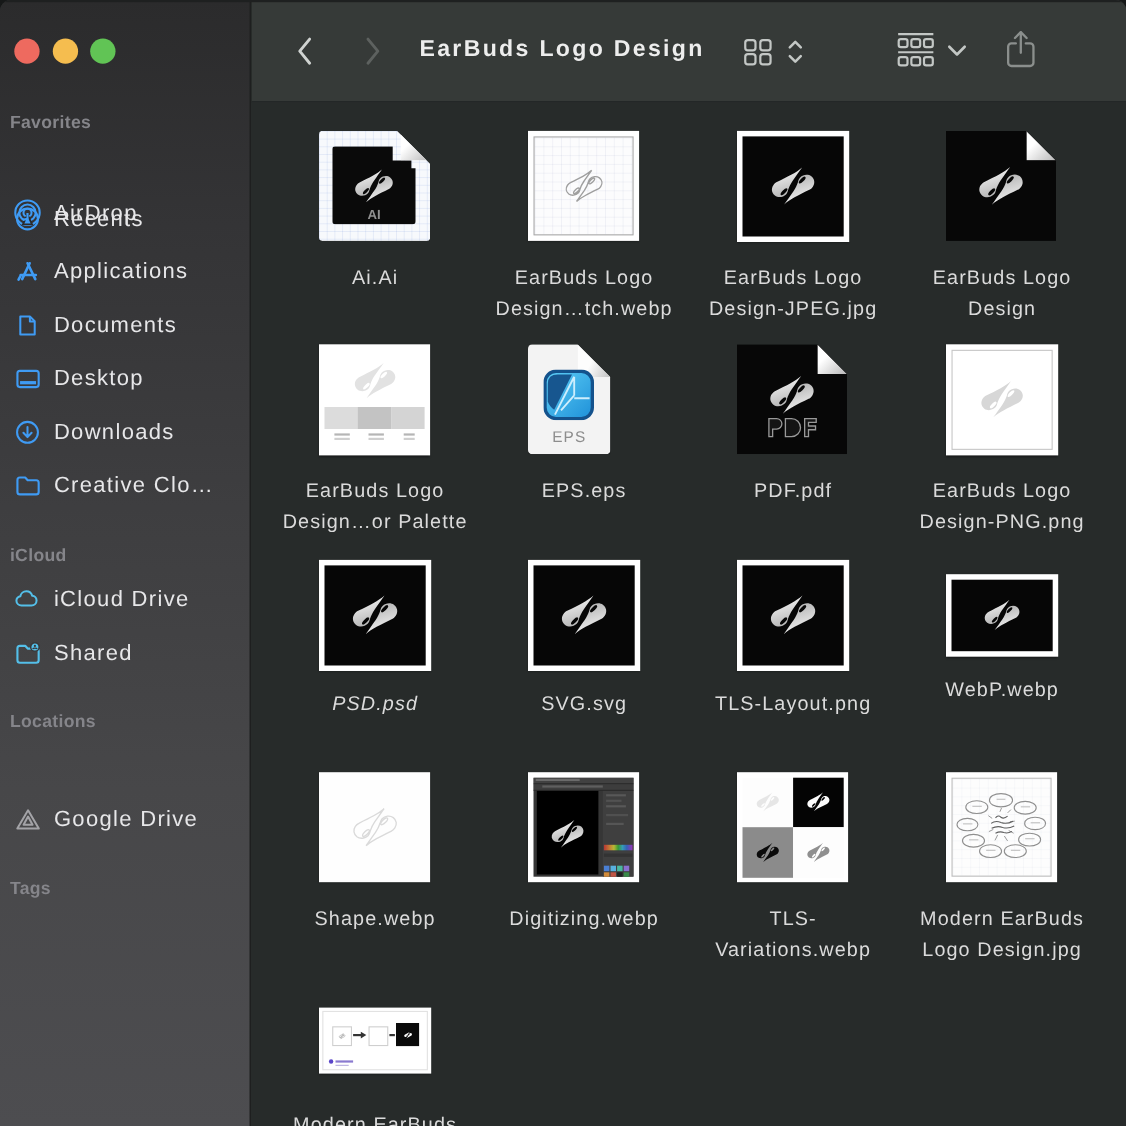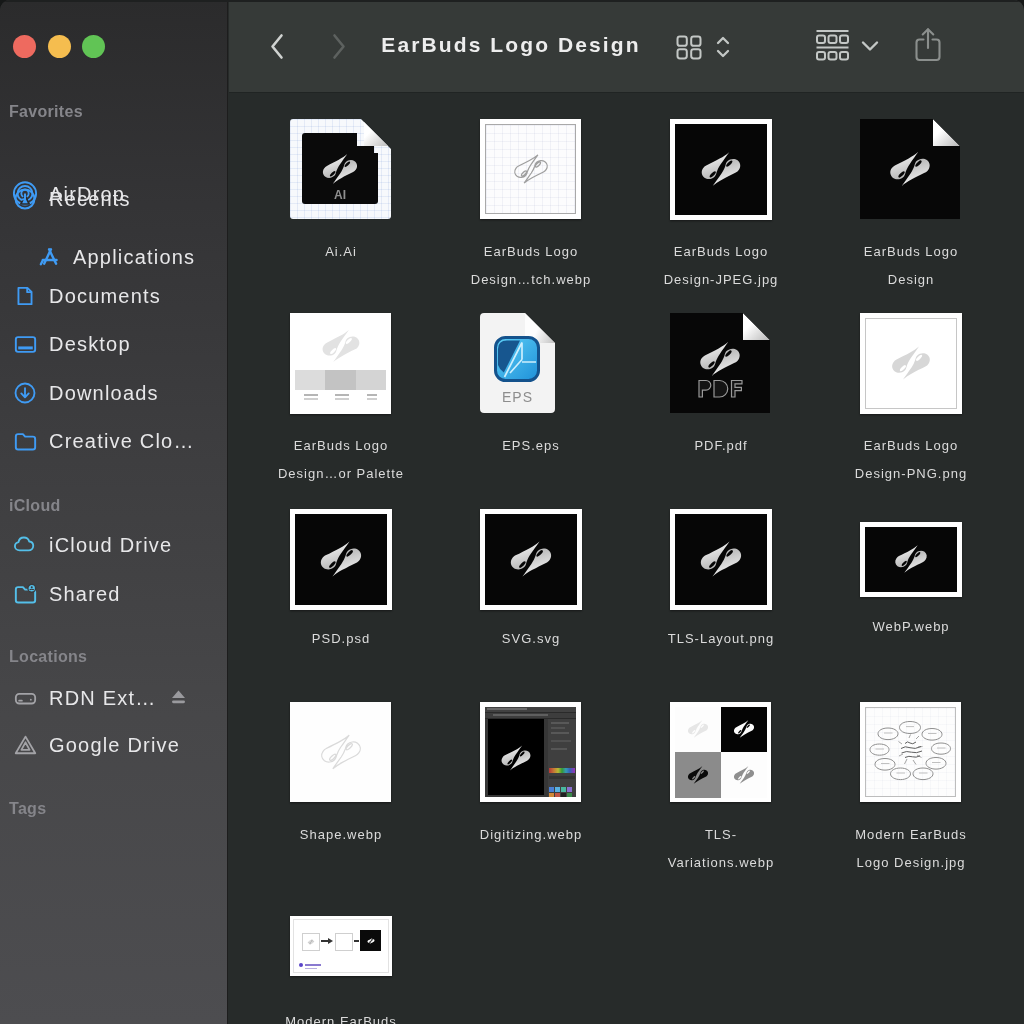--- a/index.html
+++ b/index.html
@@ -12,21 +12,21 @@
   .tl{position:absolute;top:35px;width:23px;height:23px;border-radius:50%;}
   .shead{position:absolute;left:9px;font-size:16px;font-weight:700;color:#85858a;letter-spacing:0.3px;}
   .srow{position:absolute;left:0;width:228px;height:34px;display:flex;align-items:center;}
   .srow .sic{width:26px;height:24px;margin-left:12px;display:flex;align-items:center;justify-content:center;flex:none;}
   .srow .stx{margin-left:11px;font-size:20px;letter-spacing:1.2px;color:#e7e7e9;white-space:nowrap;}
   
   #toolbar{position:absolute;left:229px;top:0;width:795px;height:93px;background:#363a38;border-bottom:1px solid #202423;box-sizing:border-box;}
   #ttl{position:absolute;left:82px;top:33px;width:400px;text-align:center;font-size:21px;font-weight:700;color:#ededed;letter-spacing:2.1px;}
   
   .cell{position:absolute;width:102px;height:102px;display:flex;align-items:center;justify-content:flex-start;}
-  .lbl{position:absolute;width:200px;text-align:center;font-size:13px;letter-spacing:1px;line-height:28px;color:#dbdbdb;}
+  .lbl{position:absolute;width:200px;text-align:center;font-size:18px;letter-spacing:1px;line-height:28px;color:#dbdbdb;}
   
   .frame{background:#fff;box-shadow:0 1px 2px rgba(0,0,0,.45);display:flex;align-items:center;justify-content:center;}
   .blackdoc{position:relative;width:100px;height:100px;background:#070707;
     clip-path:polygon(0 0,73px 0,100px 27px,100px 100%,0 100%);}
   .fold{position:absolute;width:27px;height:27px;
     clip-path:polygon(0 0,100% 100%,0 100%);
     background:linear-gradient(135deg,#ffffff 35%,#bdbdbd 95%);}
 </style>
 </head>
 <body>
@@ -79,21 +79,21 @@
     <div class="srow" style="top:182px;">
         <span class="sic">
       <svg width="24" height="24" viewBox="0 0 22 22" fill="none" stroke="#3f9bf4" stroke-width="1.8">
         <circle cx="11" cy="11" r="8.7"></circle>
             <path d="M11 6 V11 L7 11.8"></path>
       </svg>
         </span>
         <span class="stx">Recents</span>
       </div>
 
-    <div class="srow" style="top:240px;margin-left:24px;">
+    <div class="srow" style="top:230px;">
         <span class="sic">
       <svg width="25" height="25" viewBox="0 0 22 22" fill="none" stroke="#3f9bf4" stroke-width="2.1" stroke-linecap="round">
         <path d="M6.3 16.5 L12.3 3.8"></path>
             <path d="M16.8 16.5 L10.6 3.8"></path>
         <path d="M5.1 13.2 H17.2"></path>
             <path d="M3.4 16.9 L4.8 14.2"></path>
       </svg>
         </span>
         <span class="stx">Applications</span>
       </div>
@@ -155,34 +155,20 @@
         <circle cx="16.5" cy="5.5" r="3.4" fill="#54bfe9" stroke="#39393b" stroke-width="1.2"></circle>
         <circle cx="16.5" cy="4.6" r="0.9" fill="#39393b" stroke="none"></circle>
         <path d="M14.7 7.1 c.4-1 3.2-1 3.6 0" stroke="#39393b" stroke-width="1" fill="none"></path>
       </svg>
         </span>
         <span class="stx">Shared</span>
       </div>
 
     <div class="shead" style="top:648px;">Locations</div>
 
-    <div class="srow" style="top:681px;">
-        <span class="sic">
-      <svg width="25" height="25" viewBox="0 0 22 22" fill="none" stroke="#a3a3a7" stroke-width="1.6">
-        <rect x="2.5" y="7" width="17" height="8.4" rx="3"></rect>
-        <path d="M5.4 12.9 h2.4" stroke-linecap="round"></path>
-            <circle cx="15.7" cy="12" r="0.8" fill="#a3a3a7" stroke="none"></circle>
-      </svg>
-        </span>
-        <span class="stx">RDN Ext…</span>
-      <svg style="position:absolute;left:168px;top:6px" width="21" height="21" viewBox="0 0 21 21" fill="#9a9a9e">
-        <path d="M10.5 3.5 L17 11 H4 Z"></path>
-          <rect x="4" y="13.4" width="13" height="2.8" rx="1.4"></rect>
-      </svg>
-      </div>
 
     <div class="srow" style="top:728px;">
         <span class="sic">
       <svg width="25" height="25" viewBox="0 0 22 22" fill="none" stroke="#a3a3a7" stroke-width="1.6" stroke-linejoin="round">
         <path d="M11 3.2 L19.6 17.8 H2.4 Z" rx="3"></path>
         <path d="M11 8.2 L14.6 14.8 H7.4 Z"></path>
       </svg>
         </span>
         <span class="stx">Google Drive</span>
       </div>
@@ -498,21 +484,21 @@
     <div class="lbl" style="left:241px;top:238px;">Ai.Ai</div>
     <div class="lbl" style="left:431px;top:238px;">EarBuds Logo<br>Design…tch.webp</div>
     <div class="lbl" style="left:621px;top:238px;">EarBuds Logo<br>Design-JPEG.jpg</div>
     <div class="lbl" style="left:811px;top:238px;">EarBuds Logo<br>Design</div>
 
     <div class="lbl" style="left:241px;top:432px;">EarBuds Logo<br>Design…or Palette</div>
     <div class="lbl" style="left:431px;top:432px;">EPS.eps</div>
     <div class="lbl" style="left:621px;top:432px;">PDF.pdf</div>
     <div class="lbl" style="left:811px;top:432px;">EarBuds Logo<br>Design-PNG.png</div>
 
-    <div class="lbl" style="left:241px;top:625px;">PSD.psd</div>
+    <div class="lbl" style="left:241px;top:625px;font-style:italic;">PSD.psd</div>
     <div class="lbl" style="left:431px;top:625px;">SVG.svg</div>
     <div class="lbl" style="left:621px;top:625px;">TLS-Layout.png</div>
     <div class="lbl" style="left:811px;top:613px;">WebP.webp</div>
 
     <div class="lbl" style="left:241px;top:821px;">Shape.webp</div>
     <div class="lbl" style="left:431px;top:821px;">Digitizing.webp</div>
     <div class="lbl" style="left:621px;top:821px;">TLS-<br>Variations.webp</div>
     <div class="lbl" style="left:811px;top:821px;">Modern EarBuds<br>Logo Design.jpg</div>
 
     <div class="lbl" style="left:241px;top:1008px;">Modern EarBuds</div>

